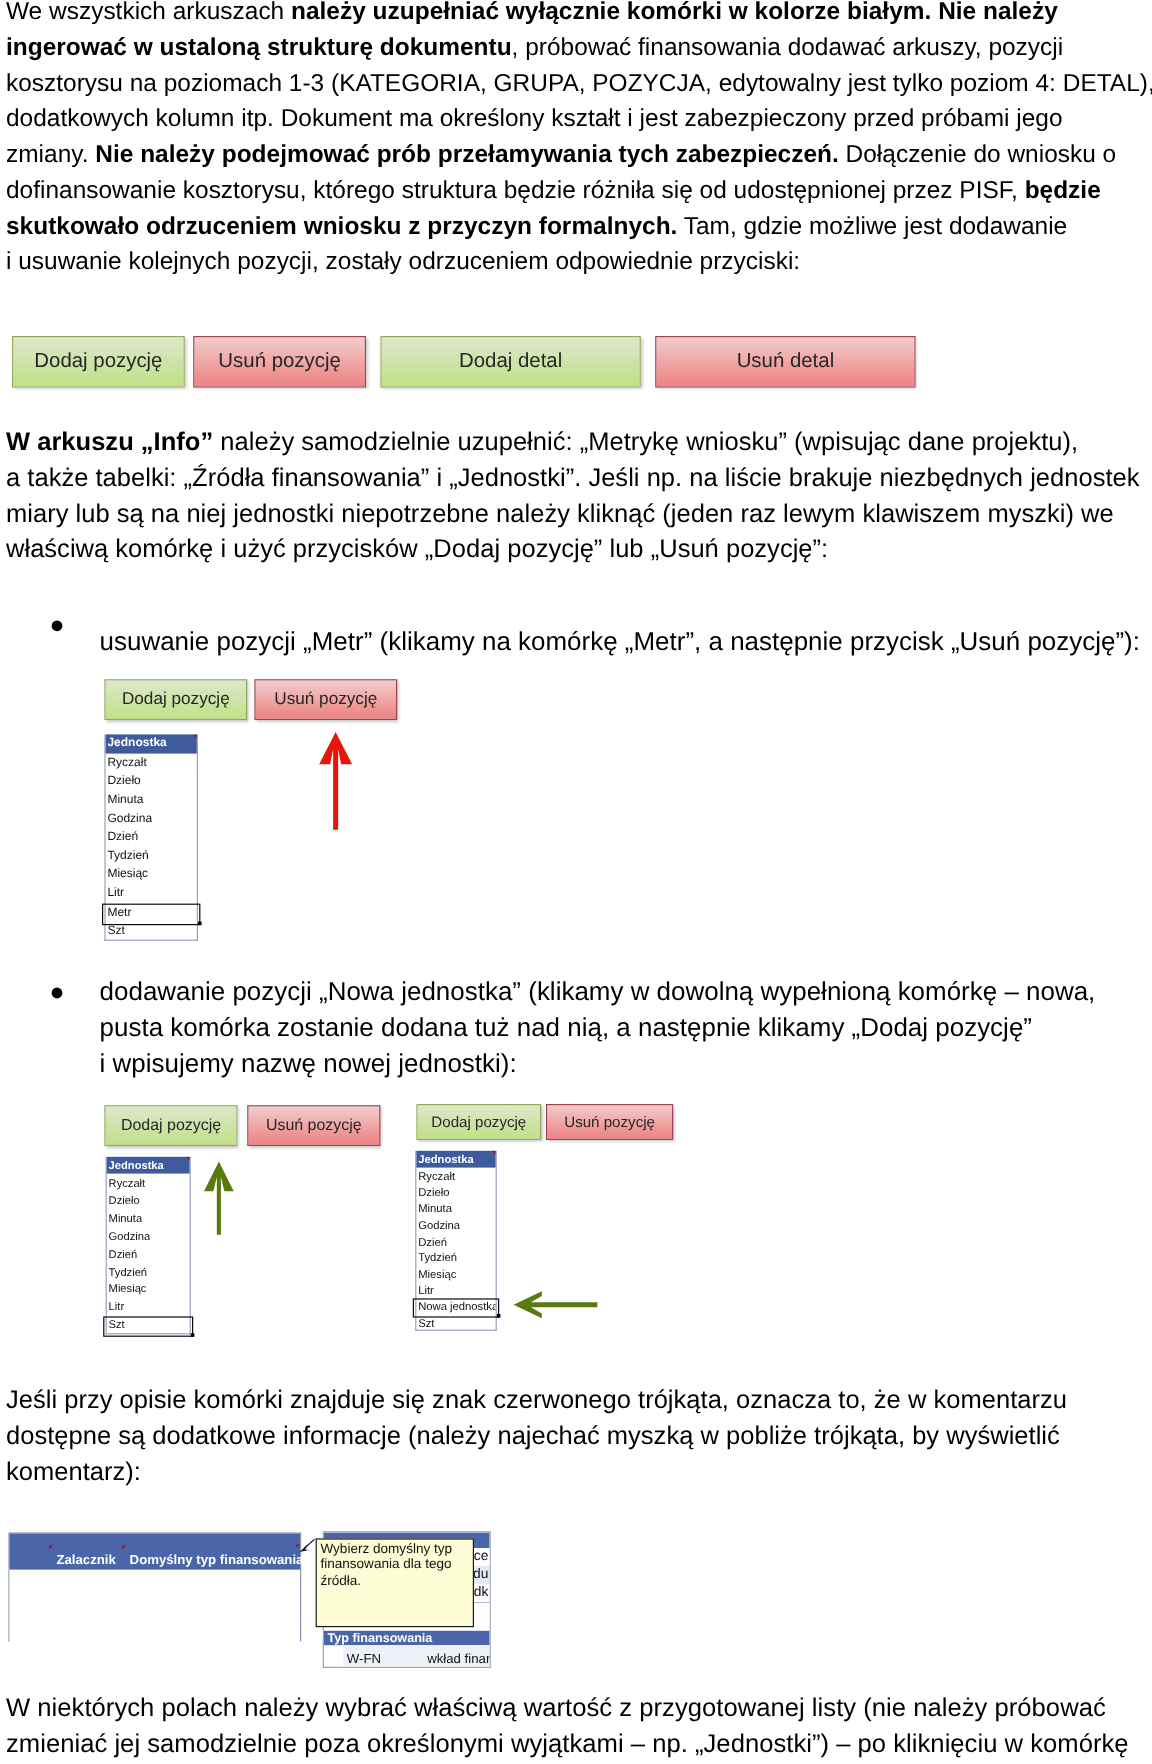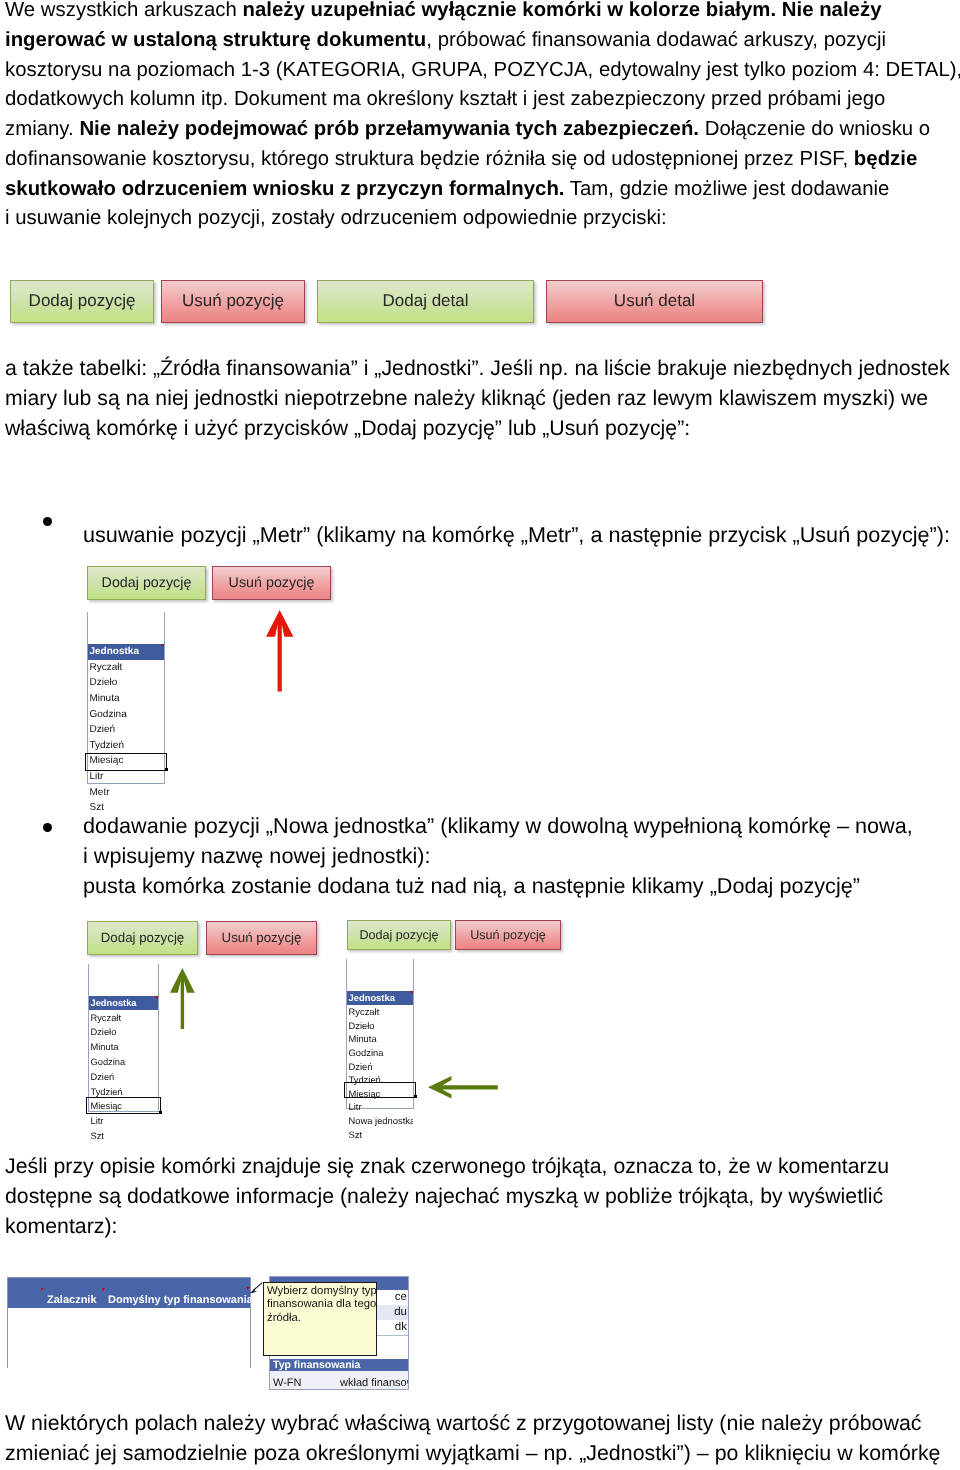--- a/index.html
+++ b/index.html
@@ -25,21 +25,21 @@
               border:1px solid #94a859;
               box-shadow:1.5px 1.5px 2.5px rgba(0,0,0,0.22);}
   .xbtn.red{background:linear-gradient(180deg,#f3cbcc 0%,#f0bdbd 22%,#f0a6a5 50%,#ee8e8e 82%,#ec8586 100%);
             border:1px solid #a04254;
             box-shadow:1.5px 1.5px 2.5px rgba(0,0,0,0.22);}
 
   
   .sheet{position:absolute;box-sizing:border-box;background:#fff;border:1px solid #9aa4c0;border-top:none;}
   .srow{box-sizing:border-box;position:relative;color:#111;
         padding-left:1.5px;overflow:hidden;white-space:nowrap;display:flex;align-items:center;}
-  .srow.hdr{background:#3d5a9e;color:#fff;font-weight:bold;margin-top:32px;}
+  .srow.hdr{background:#3d5a9e;color:#fff;font-weight:bold;}
   .selbox{position:absolute;box-sizing:border-box;border:1.7px solid #0a0a0a;background:transparent;}
   .selhandle{position:absolute;width:3px;height:3px;background:#000;}
   .redtri{position:absolute;width:0;height:0;border-style:solid;}
   svg{display:block;overflow:visible;}
   .fig{position:absolute;}
 </style>
 </head>
 <body>
 
 <div class="page">
@@ -48,32 +48,33 @@
         <div class="ln"><span>We wszystkich arkuszach </span><b>należy uzupełniać wyłącznie komórki w kolorze białym.</b><span> </span><b>Nie należy</b></div>
         <div class="ln"><b>ingerować w ustaloną strukturę dokumentu</b><span>, próbować finansowania dodawać arkuszy, pozycji</span></div>
         <div class="ln"><span>kosztorysu na poziomach 1-3 (KATEGORIA, GRUPA, POZYCJA, edytowalny jest tylko poziom 4: DETAL),</span></div>
         <div class="ln"><span>dodatkowych kolumn itp. Dokument ma określony kształt i jest zabezpieczony przed próbami jego</span></div>
         <div class="ln"><span>zmiany. </span><b>Nie należy podejmować prób przełamywania tych zabezpieczeń.</b><span> Dołączenie do wniosku o</span></div>
         <div class="ln"><span>dofinansowanie kosztorysu, którego struktura będzie różniła się od udostępnionej przez PISF, </span><b>będzie</b></div>
         <div class="ln"><b>skutkowało odrzuceniem wniosku z przyczyn formalnych.</b><span> Tam, gdzie możliwe jest dodawanie</span></div>
         <div class="ln"><span>i usuwanie kolejnych pozycji, zostały odrzuceniem odpowiednie przyciski:</span></div>
       </div>
       <div class="para pid-p2" style="left: 5px; top: 354px;">
+        <div class="ln"><b>W arkuszu „Info”</b><span> należy samodzielnie uzupełnić: „Metrykę wniosku” (wpisując dane projektu),</span></div>
         <div class="ln"><span>a także tabelki: „Źródła finansowania” i „Jednostki”. Jeśli np. na liście brakuje niezbędnych jednostek</span></div>
         <div class="ln"><span>miary lub są na niej jednostki niepotrzebne należy kliknąć (jeden raz lewym klawiszem myszki) we</span></div>
         <div class="ln"><span>właściwą komórkę i użyć przycisków „Dodaj pozycję” lub „Usuń pozycję”:</span></div>
       </div>
       <div class="para pid-b1" style="left: 83px; top: 520px;">
         <div class="ln"><span>usuwanie pozycji „Metr” (klikamy na komórkę „Metr”, a następnie przycisk „Usuń pozycję”):</span></div>
       </div>
       <div class="bullet-dot" style="left: 43.2px; top: 516.5px;"></div>
       <div class="para pid-b2" style="left: 83px; top: 811px;">
         <div class="ln"><span>dodawanie pozycji „Nowa jednostka” (klikamy w dowolną wypełnioną komórkę – nowa,</span></div>
+        <div class="ln"><span>pusta komórka zostanie dodana tuż nad nią, a następnie klikamy „Dodaj pozycję”</span></div>
         <div class="ln"><span>i wpisujemy nazwę nowej jednostki):</span></div>
-        <div class="ln"><span>pusta komórka zostanie dodana tuż nad nią, a następnie klikamy „Dodaj pozycję”</span></div>
       </div>
       <div class="bullet-dot" style="left: 43.2px; top: 822.5px;"></div>
       <div class="para pid-p3" style="left: 5px; top: 1152px;">
         <div class="ln"><span>Jeśli przy opisie komórki znajduje się znak czerwonego trójkąta, oznacza to, że w komentarzu</span></div>
         <div class="ln"><span>dostępne są dodatkowe informacje (należy najechać myszką w pobliże trójkąta, by wyświetlić</span></div>
         <div class="ln"><span>komentarz):</span></div>
       </div>
       <div class="para pid-p4" style="left: 5px; top: 1409px;">
         <div class="ln"><span>W niektórych polach należy wybrać właściwą wartość z przygotowanej listy (nie należy próbować</span></div>
         <div class="ln"><span>zmieniać jej samodzielnie poza określonymi wyjątkami – np. „Jednostki”) – po kliknięciu w komórkę</span></div>
@@ -237,33 +238,33 @@
         </svg>
       </div>
       <div style="position: absolute; left: 269px; top: 1276px; width: 140px; height: 114px; background: rgb(255, 255, 255); border: 1px solid rgb(152, 162, 189); overflow: hidden; box-sizing: border-box;">
         <div style="height:13px;background:#4a66a8"></div>
         <div style="height:15px;background:#fff;color:#111;font-size:11.5px;text-align:right;padding-right:1px;line-height:15px;box-sizing:border-box;"><span>ce</span></div>
         <div style="height:15px;background:#e4e8f3;color:#111;font-size:11.5px;text-align:right;padding-right:1px;line-height:15px;box-sizing:border-box;"><span>du</span></div>
         <div style="height:15px;background:#fff;color:#111;font-size:11.5px;text-align:right;padding-right:1px;line-height:15px;box-sizing:border-box;"><span>dk</span></div>
         <div style="height:1px;background:#b4bcd4;"></div>
         <div style="height:23px;background:#fff;"></div>
         <div style="height:12px;background:#4a66a8;color:#fff;font-weight:bold;font-size:10.5px;line-height:12px;padding-left:3px;box-sizing:border-box;"><span>Typ finansowania</span></div>
-        <div style="height:22px;font-size:11px;line-height:24px;padding-left:3px;color:#111;position:relative;box-sizing:border-box;background:#eef0f7;white-space:nowrap;"><span>W-FN</span><span style="position:absolute;left:70px;">wkład finansowania</span></div>
+        <div style="height:22px;font-size:11px;line-height:24px;padding-left:3px;color:#111;position:relative;box-sizing:border-box;background:#eef0f7;white-space:nowrap;margin-left:16px;"><span>W-FN</span><span style="position:absolute;left:70px;">wkład finansowania</span></div>
       </div>
       <div style="position: absolute; left: 7px; top: 1277px; width: 244px; height: 91px; background: rgb(255, 255, 255); border: 1px solid rgb(141, 150, 178); box-sizing: border-box;">
         <div style="position:relative;height:30px;background:#4a66a8;color:#fff;font-weight:bold;font-size:11px;">
           <span style="position:absolute;left:39px;bottom:2px;white-space:nowrap;">Zalacznik</span>
           <span style="position:absolute;left:33px;top:10px;width:0;height:0;border-style:solid;border-width:3px 3px 0 0;border-color:#c00000 transparent transparent transparent;"></span>
           <span style="position:absolute;left:100px;bottom:2px;white-space:nowrap;">Domyślny typ finansowania</span>
           <span style="position:absolute;left:94px;top:10px;width:0;height:0;border-style:solid;border-width:3px 3px 0 0;border-color:#c00000 transparent transparent transparent;"></span>
         </div>
         <div style="height:61px;background:#fff;"></div>
       </div>
       <span style="position: absolute; left: 247px; top: 1287px; width: 0px; height: 0px; border-style: solid; border-width: 3px 3px 0px 0px; border-color: rgb(192, 0, 0) transparent transparent;"></span>
-      <div style="position: absolute; left: 263px; top: 1282px; width: 114px; height: 74px; background: rgb(252, 252, 213); border: 1px solid rgb(26, 26, 26); box-sizing: border-box; padding: 2px 3px; font-size: 11.3px; line-height: 13.4px; color: rgb(17, 17, 17);">
+      <div style="position: absolute; left: 263px; top: 1282px; width: 132px; height: 74px; background: rgb(252, 252, 213); border: 1px solid rgb(26, 26, 26); box-sizing: border-box; padding: 2px 3px; font-size: 11.3px; line-height: 13.4px; color: rgb(17, 17, 17);">
         <div style="white-space: pre;">Wybierz domyślny typ</div>
         <div style="white-space: pre;">finansowania dla tego</div>
         <div style="white-space: pre;">źródła.</div>
       </div>
       <div class="fig" style="left: 249px; top: 1281px;">
         <svg width="16" height="14" viewBox="0 0 16 14">
           <path d="M4.2,9.6 L13.2,1.6" stroke="#15182e" stroke-width="1.1" fill="none"></path>
           <path d="M0.6,12.4 L7.2,6.0 L5.4,10.2 L8.6,10.6 Z" fill="#15182e"></path>
         </svg>
       </div>

